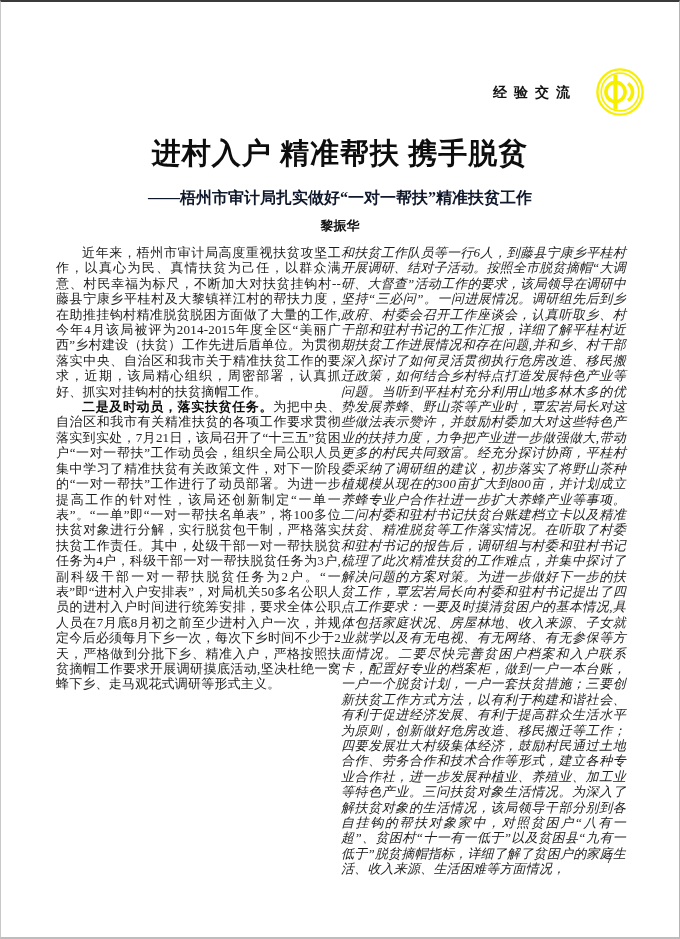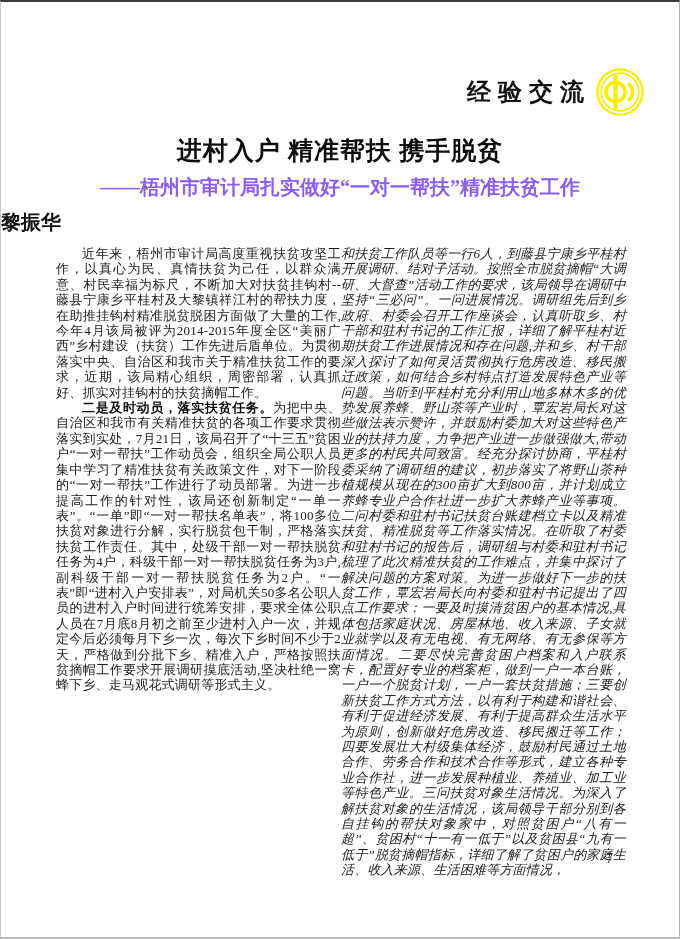--- a/index.html
+++ b/index.html
@@ -22,46 +22,46 @@
   .header-row {
     display: flex;
     justify-content: flex-end;
     align-items: center;
     padding: 62px 34px 0 0;
     height: 118px;
   }
   .section-label {
     font-family: "Liberation Sans", "DejaVu Sans", sans-serif;
     font-weight: bold;
-    font-size: 24px;
+    font-size: 14px;
     letter-spacing: 7px;
     color: #111;
-    margin-right: 4px;
+    margin-right: 18px;
     line-height: 1;
   }
   .logo { width: 50px; height: 50px; flex: 0 0 auto; }
 
   .title {
     text-align: center;
-    font-size: 25px;
+    font-size: 29px;
     font-weight: bold;
     letter-spacing: 1px;
     margin-top: 14px;
     color: #0d0d0d;
   }
   .subtitle {
     text-align: center;
-    font-size: 20px;
+    font-size: 16px;
     font-weight: bold;
-    margin-top: 7px;
-    color: #8b5cf6;
+    margin-top: 14px;
+    color: #0f172a;
   }
   .author {
-    text-align: left;
-    font-size: 20px;
+    text-align: center;
+    font-size: 13px;
     font-weight: bold;
     font-family: "Liberation Sans", "DejaVu Sans", sans-serif;
     margin-top: 8px;
     color: #111;
   }
 
   .columns {
     display: flex;
     padding: 10px 41px 0 55px;
     height: 650px;

